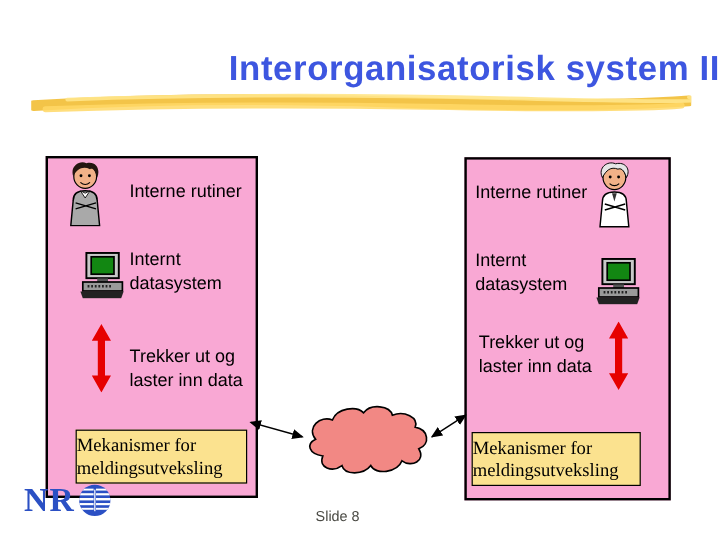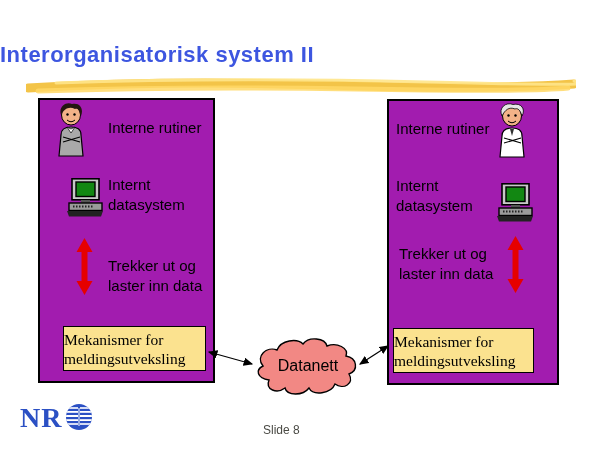--- a/index.html
+++ b/index.html
@@ -1,23 +1,23 @@
 <!DOCTYPE html>
 <html><head>
 <meta charset="utf-8">
 <style>
   html,body{margin:0;padding:0;background:#fff;}
   .slide{position:relative;width:600px;height:450px;background:#ffffff;
          font-family:"Liberation Sans",sans-serif;overflow:hidden;}
 
-  .title{position:absolute;top:42px;left:0;width:100%;text-align:left;
-         font-size:22px;font-weight:bold;color:#3D56E0;letter-spacing:0.5px;}
+  .title{position:absolute;top:42px;left:0;width:100%;text-align:right;
+         font-size:29px;font-weight:bold;color:#3D56E0;letter-spacing:0.5px;}
   .highlight{position:absolute;left:26px;top:75px;}
 
-  .panel{position:absolute;border:2px solid #000;background:#a21caf;box-sizing:border-box;}
+  .panel{position:absolute;border:2px solid #000;background:#f9a8d4;box-sizing:border-box;margin-top:32px;}
   .panel-left{left:38px;top:98px;width:177px;height:285px;}
   .panel-right{left:387px;top:99px;width:172px;height:286px;}
 
   .lbl{position:absolute;font-size:15px;line-height:20px;color:#000;white-space:nowrap;}
   .icon{position:absolute;}
 
   .ybox{position:absolute;background:#FBE28F;border:1.5px solid #000;box-sizing:border-box;
         display:flex;flex-direction:column;justify-content:center;
         font-family:"Liberation Serif",serif;font-size:15.5px;line-height:19px;color:#000;}
 
@@ -148,21 +148,20 @@
                C30,7 46,5 52,11
                C58,3 74,5 76,13
                C86,9 98,15 95,23
                C106,25 108,37 98,41
                C104,51 92,57 84,51
                C80,61 62,63 58,55
                C52,63 36,63 34,55
                C26,61 14,57 18,47
                C6,45 4,37 12,33 Z" fill="#F28884" stroke="#000" stroke-width="1.4"></path>
     </svg>
-    <div class="cloud-label">Datanett</div>
   </div>
 
   <svg class="connectors" width="200" height="45" viewBox="0 0 200 45">
     <defs>
       <marker id="ah-end" markerWidth="9" markerHeight="8" refX="7" refY="3.5" orient="auto">
         <path d="M0,0 L8,3.5 L0,7 Z" fill="#000"></path>
       </marker>
       <marker id="ah-start" markerWidth="9" markerHeight="8" refX="7" refY="3.5" orient="auto-start-reverse">
         <path d="M0,0 L8,3.5 L0,7 Z" fill="#000"></path>
       </marker>

